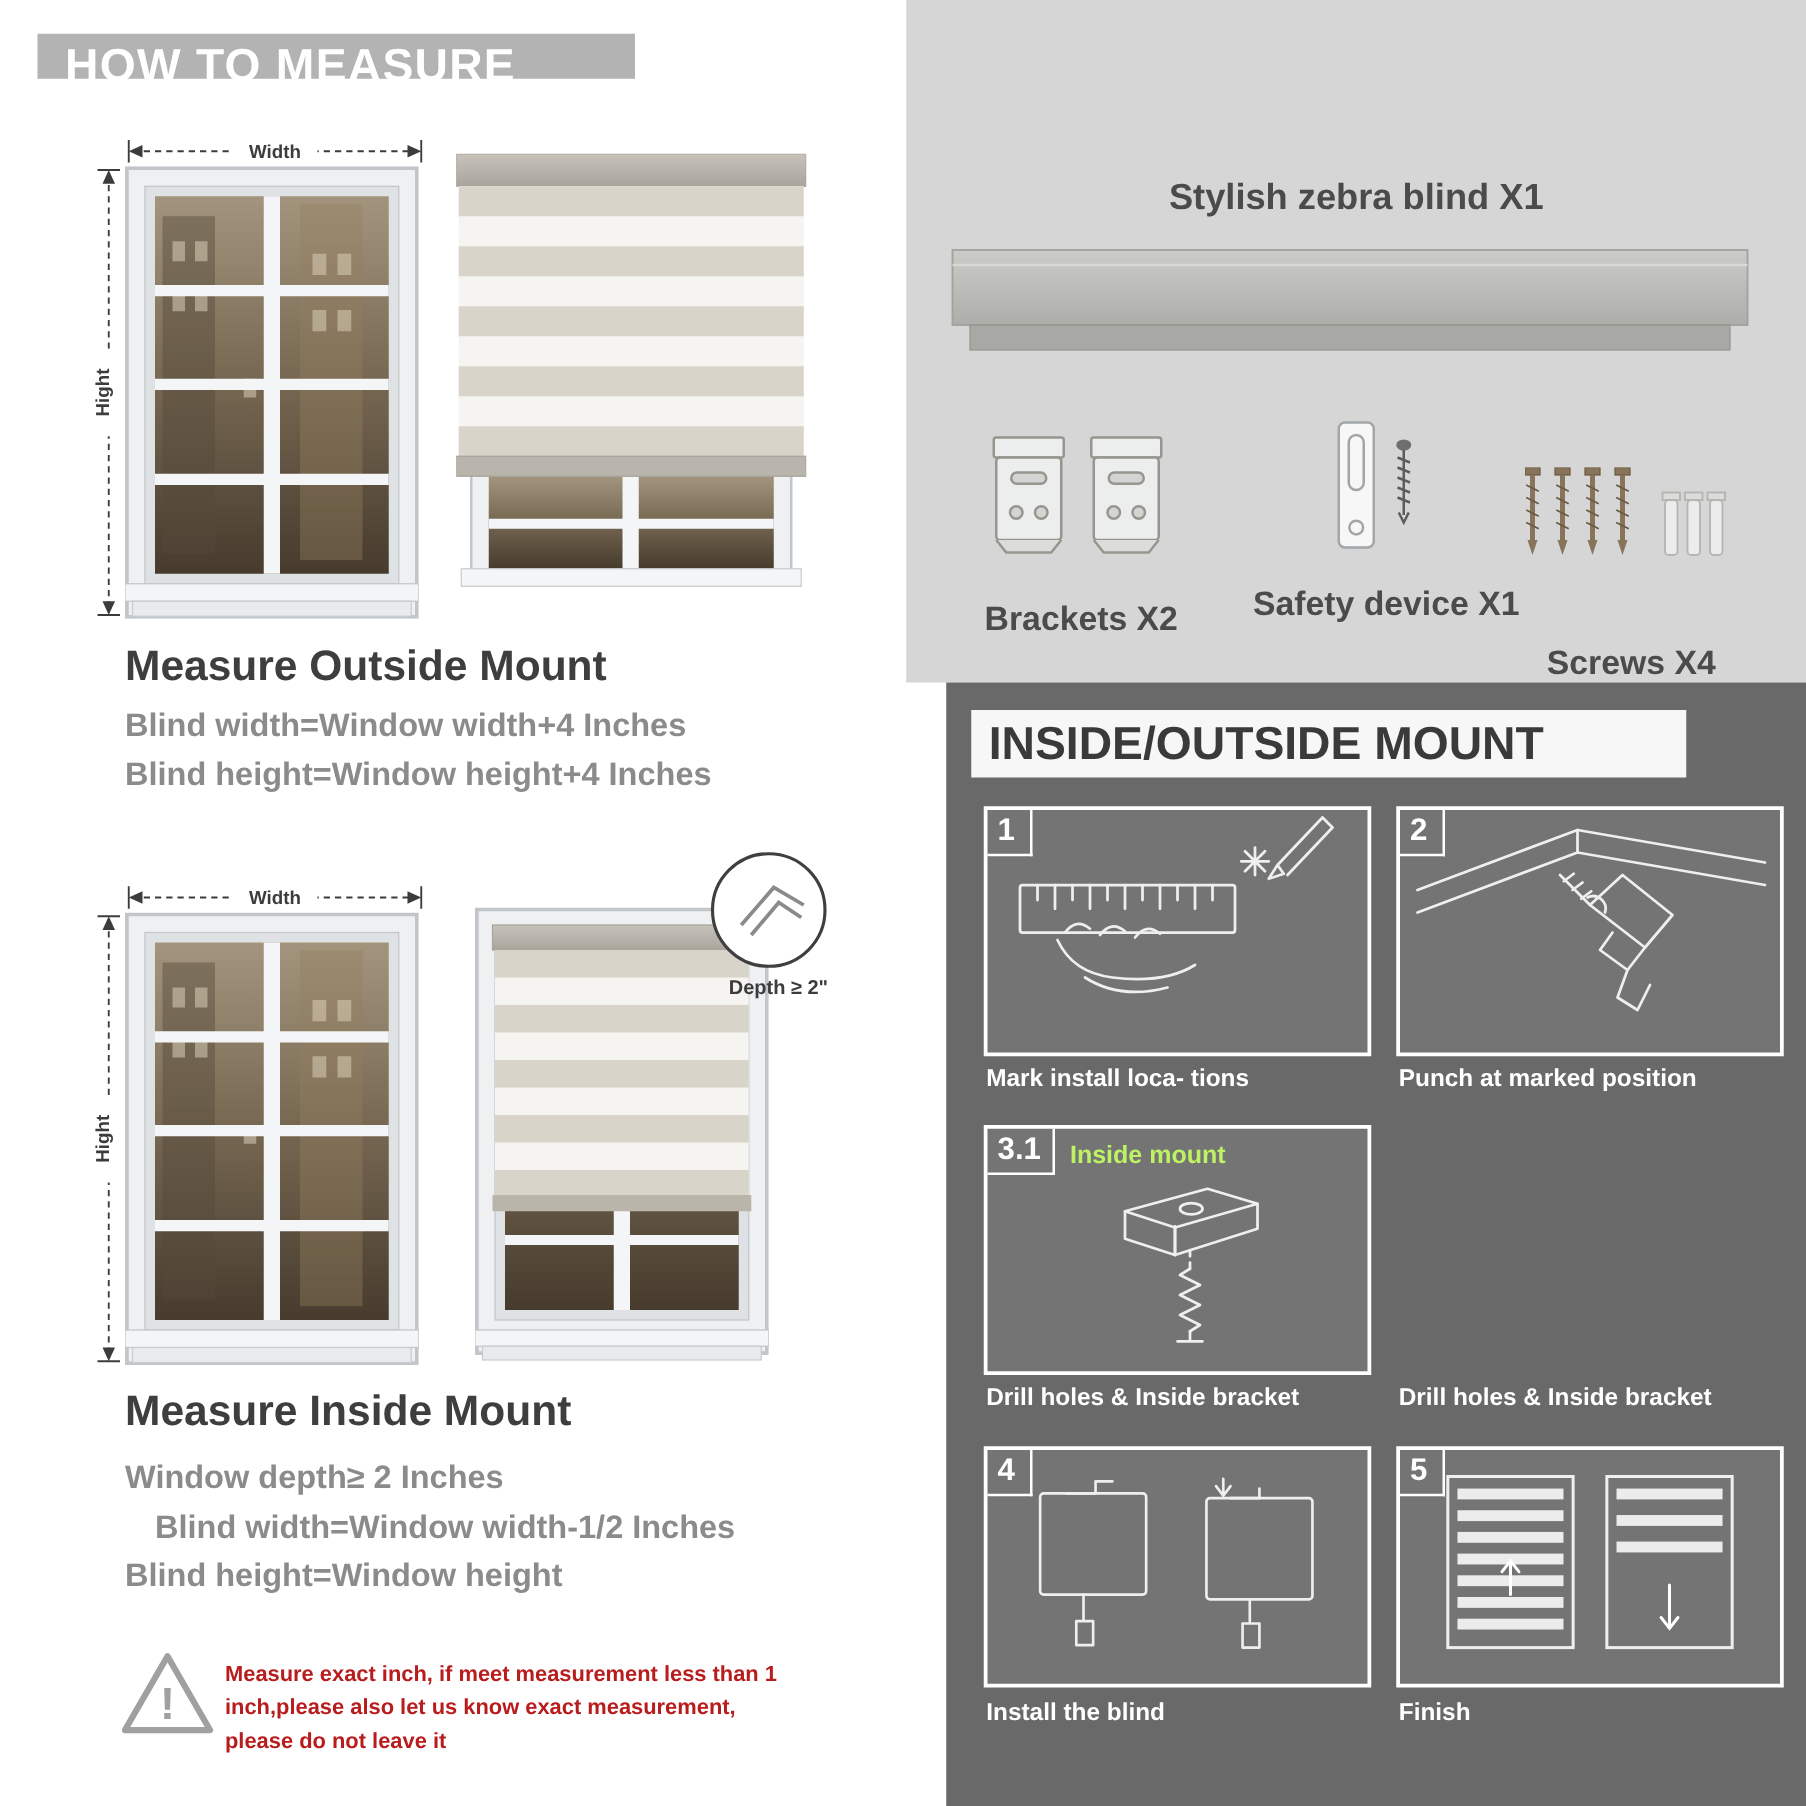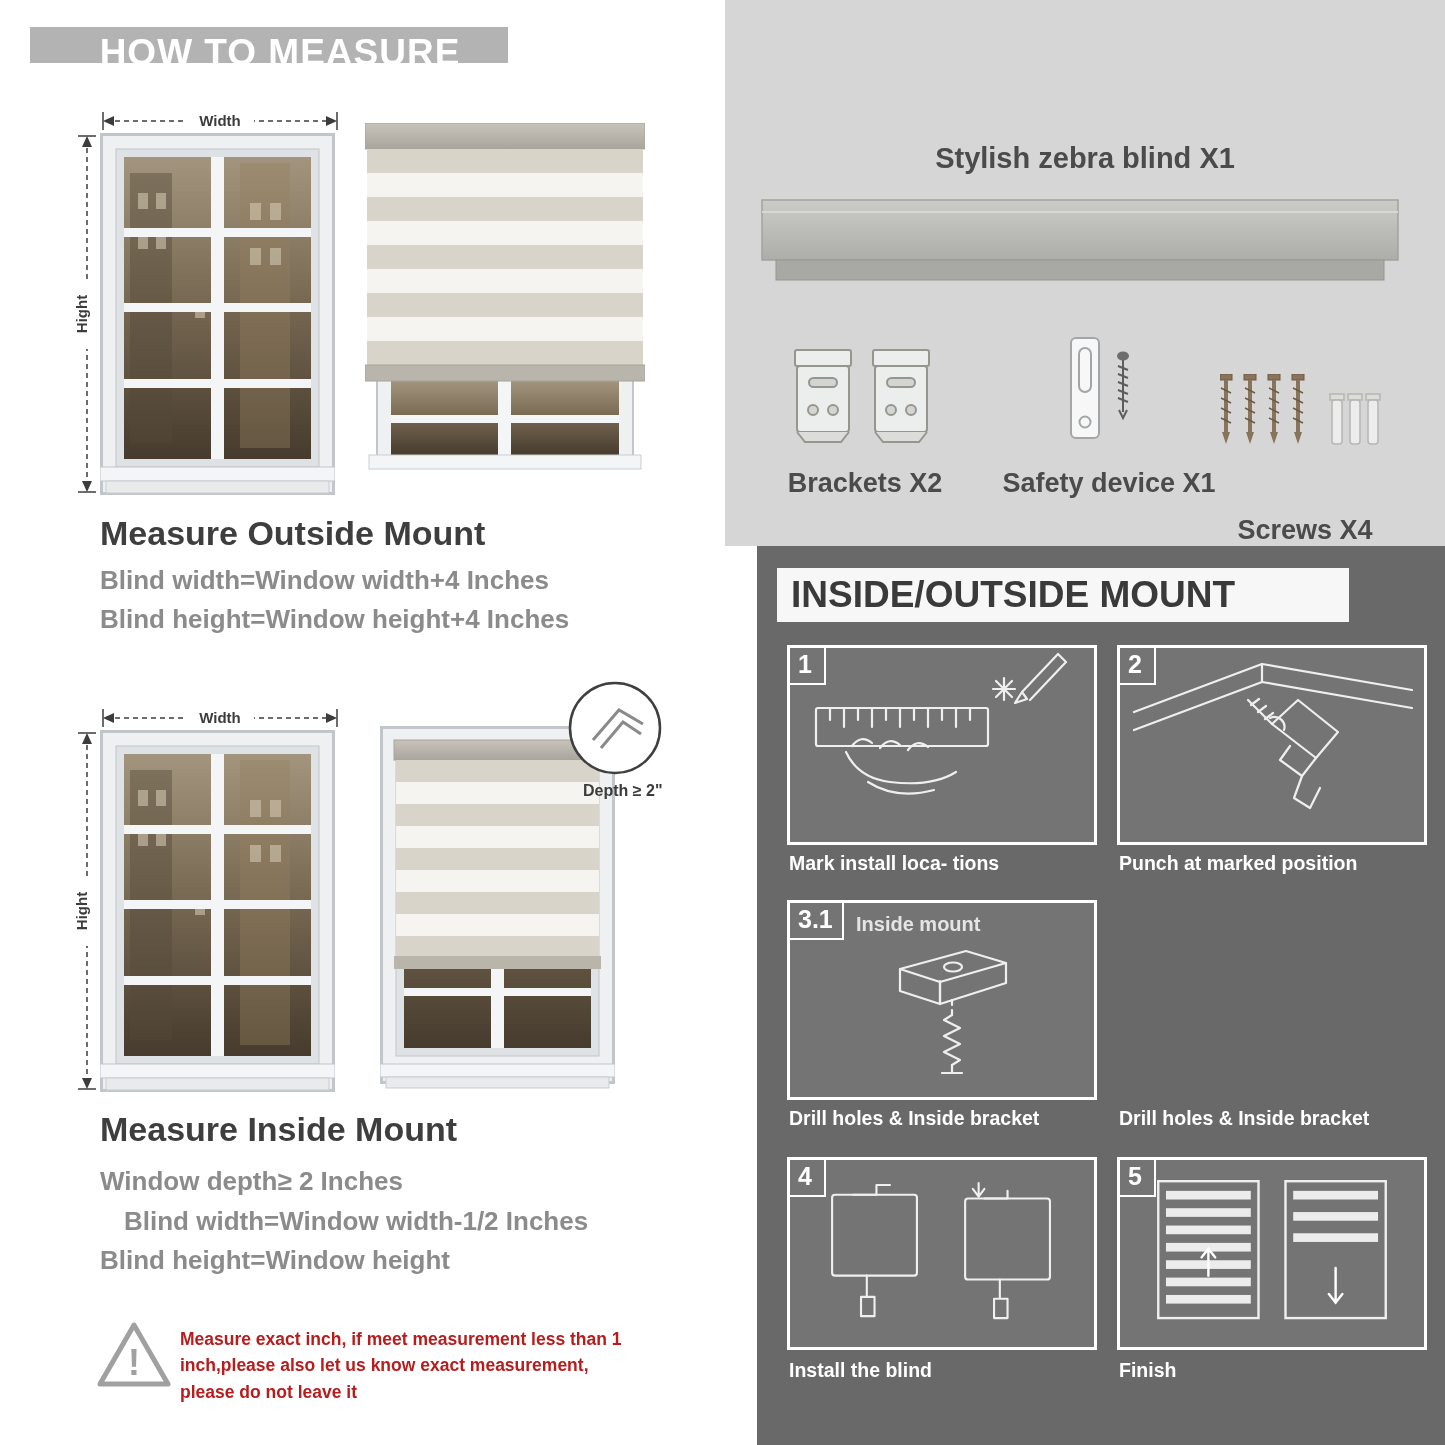--- a/index.html
+++ b/index.html
@@ -7,21 +7,21 @@
   body {
     position:relative; background:#ffffff; overflow:hidden;
     font-family:"Liberation Sans", sans-serif;
   }
   .abs { position:absolute; }
 
   
   .banner-how {
     left:30px; top:27px; width:478px; height:36px; background:#b3b3b3;
     color:#ffffff; font-size:37px; font-weight:700; line-height:52px;
-    padding-left:22px; letter-spacing:1px;text-align:center;
+    padding-left:22px; letter-spacing:1px;
   }
   .fig1 { left:75px; top:103px; width:580px; height:398px; }
   .fig2 { left:75px; top:698px; width:625px; height:402px; }
   .fig1 .arrow-w, .fig2 .arrow-w { position:absolute; left:25px; top:6px; width:240px; height:24px; }
   .fig2 .arrow-w { top:8px; }
   .fig1 .arrow-h, .fig2 .arrow-h { position:absolute; left:0; top:30px; width:24px; height:362px; }
   .fig2 .arrow-h { top:32px; }
   .fig1 .win { position:absolute; left:25px; top:30px; width:235px; height:362px; }
   .fig2 .win { position:absolute; left:25px; top:32px; width:235px; height:362px; }
   .fig1 .blind-out { position:absolute; left:290px; top:20px; width:280px; height:372px; }
@@ -52,39 +52,39 @@
     color:#fafafa; font-size:37px; font-weight:700; line-height:52px;
     padding-left:26px; letter-spacing:1px;
   }
   .blind-title { position:absolute; left:0; top:142px; width:720px; text-align:center;
     font-size:29px; font-weight:700; color:#4b4b4b; }
   .headrail { position:absolute; left:35px; top:198px; width:640px; height:92px; }
   .icon-brackets { position:absolute; left:62px; top:336px; width:150px; height:118px; }
   .icon-safety   { position:absolute; left:330px; top:330px; width:95px; height:128px; }
   .icon-screws   { position:absolute; left:495px; top:374px; width:170px; height:84px; }
   .item-label { position:absolute; top:468px; font-size:27px; font-weight:700; color:#4b4b4b; text-align:center; }
-  .label-brackets { left:48px;  width:184px; }
+  .label-brackets { left:48px;  width:184px;margin-top:12px; }
   .label-safety   { left:262px; width:244px; }
   .label-screws   { left:498px; width:164px;margin-top:47px; }
 
   .right-dark { left:725px; top:546px; width:720px; height:899px; background:#696969;margin-left:32px; }
   .banner-mount {
     position:absolute; left:20px; top:22px; width:572px; height:54px; background:#f7f7f7;
     color:#3a3a3a; font-size:37px; font-weight:700; line-height:54px; padding-left:14px;
   }
   .panel { position:absolute; width:310px; height:200px; border:3px solid #ffffff; background:#747474; }
   .p1 { left:30px;  top:99px; }  .p2 { left:360px; top:99px; }
   .p3 { left:30px;  top:354px; } .p4 { left:360px; top:354px; }
   .p5 { left:30px;  top:611px; height:193px; } .p6 { left:360px; top:611px; height:193px; }
   .panel .num {
     position:absolute; top:0; left:0; min-width:36px; padding:4px 9px 6px 8px;
     color:#ffffff; font-size:25px; font-weight:700; line-height:1;
     border-right:2.5px solid #ffffff; border-bottom:2.5px solid #ffffff;
   }
-  .panel .ptitle { position:absolute; left:66px; top:10px; color:#e5e5e5; font-size:20px; font-weight:700; }
+  .panel .ptitle { position:absolute; left:66px; top:10px; color:#bef264; font-size:20px; font-weight:700; }
   .panel .art { position:absolute; left:0; top:0; width:100%; height:100%; }
   .caption { position:absolute; color:#ffffff; font-size:19.5px; font-weight:700; }
   .c1 { left:32px;  top:306px; } .c2 { left:362px; top:306px; }
   .c3 { left:32px;  top:561px; } .c4 { left:362px; top:561px; }
   .c5 { left:32px;  top:813px; } .c6 { left:362px; top:813px; }
 </style>
 </head>
 <body>
 
 <svg width="0" height="0" style="position:absolute" aria-hidden="true">

